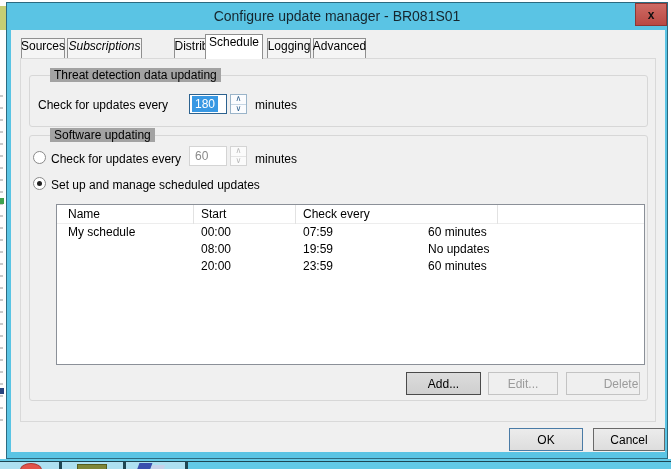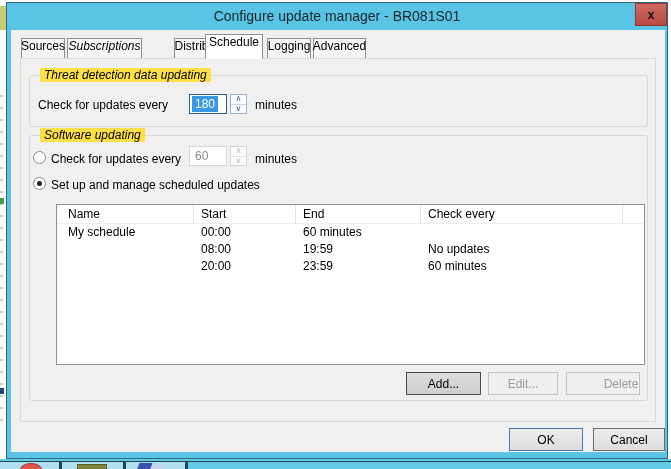--- a/index.html
+++ b/index.html
@@ -44,21 +44,21 @@
 
   
   .tab { position:absolute; top:8px; height:21px; background:#f5f5f5; border:1px solid #8f8f8f;
     display:flex; align-items:flex-start; justify-content:center; padding:0 6px; z-index:1; }
   .tab.active { top:4px; height:25px; background:#ffffff; z-index:3; border-bottom:none; }
   .pane { position:absolute; left:9px; top:28px; width:636px; height:364px;
     border:1px solid #d9d9d9; background:#f0f0f0; z-index:2; }
 
   
   .group { position:absolute; border:1px solid #d7d7d7; border-radius:3px; }
-  .group-label { position:absolute; top:-8px; left:10px; background:#fde047; padding:0 4px; white-space:nowrap;font-style:italic; }
+  .group-label { position:absolute; top:-8px; left:20px; background:#a3a3a3; padding:0 4px; white-space:nowrap; }
 
   
   .num-input { position:absolute; width:38px; height:20px; background:#fff; display:flex; align-items:center; }
   .num-input.focused { border:1px solid #2c628f; }
   .num-input.disabled { border:1px solid #d4d4d4; color:#8a8a8a; }
   .sel-text { background:#3898e3; color:#fff; padding:0 3px; margin-left:2px; line-height:16px; }
   .plain-text { padding-left:5px; }
   .spinner { position:absolute; width:17px; height:20px; display:flex; flex-direction:column; background:#fbfcfe; }
   .spinner.enabled { border:1px solid #9ab4c9; color:#30618e; }
   .spinner.disabled { border:1px solid #d4d4d4; color:#b9b9b9; background:#fbfbfb; }
@@ -180,27 +180,27 @@
         </div>
         <span class="lbl" style="left:225px;top:16px;">minutes</span>
 
         <div class="radio checked" style="left:3px;top:41px;"></div>
         <span class="lbl" style="left:21px;top:42px;">Set up and manage scheduled updates</span>
 
         <div class="listview">
           <div class="lv-header">
             <div class="lv-hcell first w0">Name</div>
             <div class="lv-hcell w1">Start</div>
-            <div class="lv-hcell w2">End</div>
             <div class="lv-hcell w3">Check every</div>
             <div class="lv-hcell wf" style="border-right:none;"></div>
           </div>
           <div class="lv-row">
             <div class="lv-cell first w0">My schedule</div>
             <div class="lv-cell w1">00:00</div>
+            <div class="lv-cell w2">07:59</div>
             <div class="lv-cell w3">60 minutes</div>
           </div>
           <div class="lv-row">
             <div class="lv-cell first w0"></div>
             <div class="lv-cell w1">08:00</div>
             <div class="lv-cell w2">19:59</div>
             <div class="lv-cell w3">No updates</div>
           </div>
           <div class="lv-row">
             <div class="lv-cell first w0"></div>

